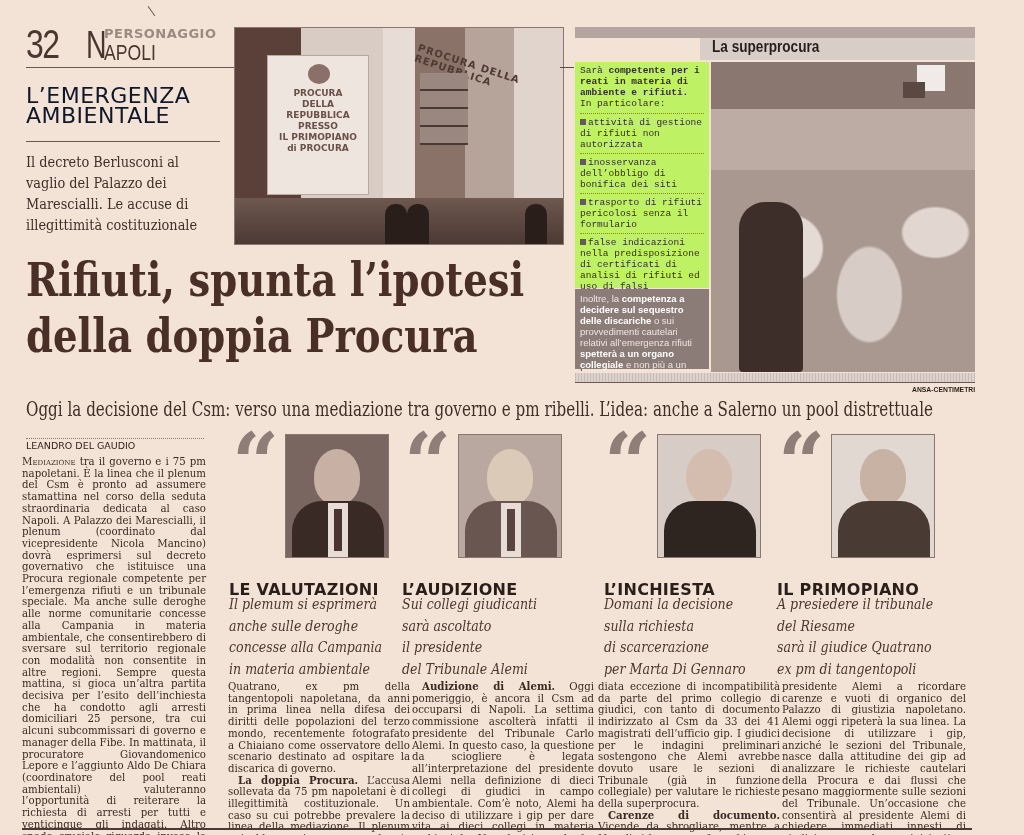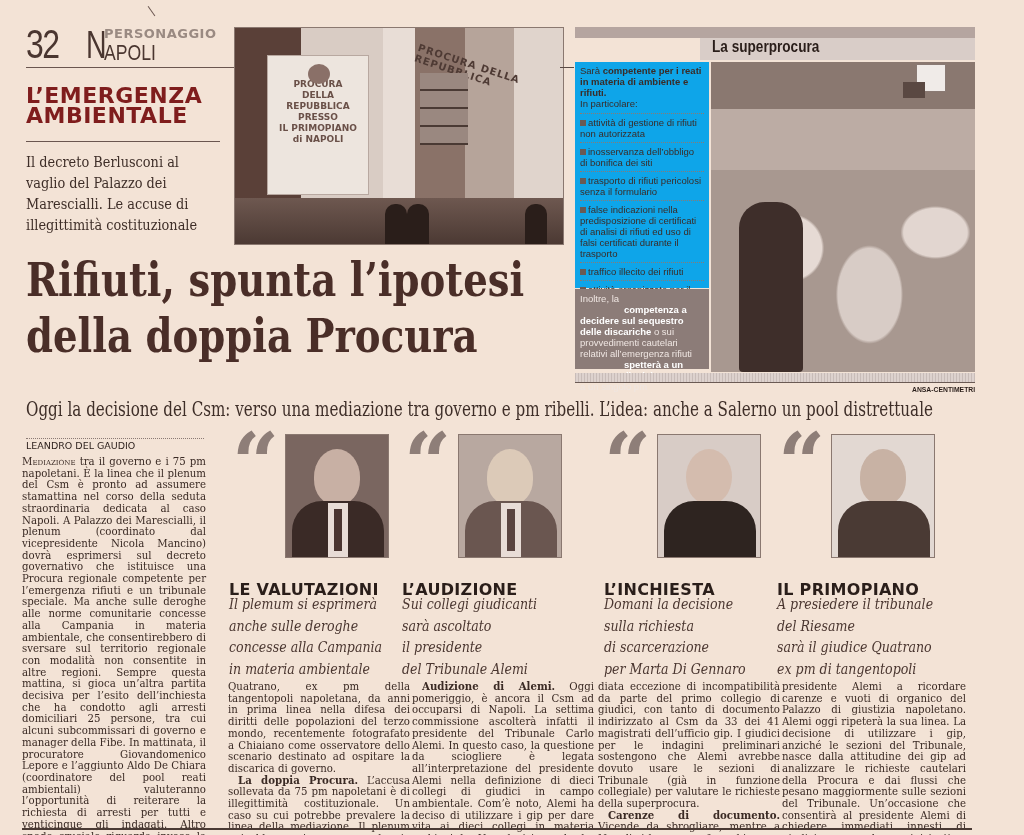--- a/index.html
+++ b/index.html
@@ -12,50 +12,50 @@
   }
   .abs { position: absolute; }
 
   
   .page-num { left: 26px; top: 22px; font-family: "Liberation Sans", sans-serif; font-size: 40px; color: #4a3630; letter-spacing: -2px; transform: scaleX(0.8); transform-origin: left top; }
   .section-big-n { left: 86px; top: 24px; font-family: "Liberation Sans", sans-serif; font-size: 38px; color: #4a3630; transform: scaleX(0.75); transform-origin: left top; }
   .section-kicker { left: 104px; top: 26px; font-family: "DejaVu Sans", sans-serif; font-weight: bold; font-size: 13px; color: #9a8a82; letter-spacing: 0.5px; }
   .section-name { left: 104px; top: 40px; font-family: "Liberation Sans", sans-serif; font-size: 22px; color: #4a3630; transform: scaleX(0.8); transform-origin: left top; }
   .header-rule { left: 26px; top: 67px; width: 208px; height: 1px; background: #6a5650; }
 
-  .emergency { left: 26px; top: 86px; font-family: "DejaVu Sans", sans-serif; font-weight: bold; font-size: 22px; line-height: 20px; color: #7f1d1d; letter-spacing: 0.5px; }
+  .emergency { left: 26px; top: 86px; font-family: "DejaVu Sans", sans-serif; font-weight: normal; font-size: 22px; line-height: 20px; color: #0f172a; letter-spacing: 0.5px; }
   .emergency-rule { left: 26px; top: 141px; width: 194px; height: 1px; background: #6a5650; }
   .deck { left: 26px; top: 152px; width: 200px; font-family: "DejaVu Serif", serif; font-size: 15px; line-height: 21px; color: #3e2e28; transform: scaleX(0.86); transform-origin: left top; }
 
   
   .photo-building { left: 234px; top: 27px; width: 330px; height: 218px; background:
       linear-gradient(90deg, #5a4038 0 20%, #d9ccc4 20% 45%, #e8ddd6 45% 55%, #8a7268 55% 70%, #b6a49a 70% 85%, #e0d4cc 85%);
     border: 1px solid #8a7870; overflow: hidden; }
-  .photo-building .sign { position: absolute; left: 32px; top: 27px; width: 102px; height: 140px; background: #ede5de; border: 1px solid #b8a8a0; text-align: center; font-family: "DejaVu Sans", sans-serif; font-weight: bold; font-size: 9px; line-height: 11px; color: #6a5048; padding-top: 23px; }
+  .photo-building .sign { position: absolute; left: 32px; top: 27px; width: 102px; height: 140px; background: #ede5de; border: 1px solid #b8a8a0; text-align: center; font-family: "DejaVu Sans", sans-serif; font-weight: bold; font-size: 9px; line-height: 11px; color: #6a5048; padding-top: 32px; }
   .photo-building .sign .emblem { position: absolute; left: 40px; top: 8px; width: 22px; height: 20px; border-radius: 50%; background: #8a7068; }
   .photo-building .facade-text { position: absolute; left: 185px; top: 14px; font-family: "DejaVu Sans", sans-serif; font-weight: bold; font-size: 10px; color: #4e3a34; transform: rotate(18deg); transform-origin: left top; letter-spacing: 1px; }
   .photo-building .window { position: absolute; left: 185px; top: 45px; width: 48px; height: 72px; background: repeating-linear-gradient(0deg, #4a3a34 0 2px, #9a8880 2px 18px); }
   .photo-building .ground { position: absolute; left: 0; top: 170px; width: 100%; height: 48px; background: linear-gradient(180deg, #6e5850, #4a3832); }
   .photo-building .guard { position: absolute; bottom: 0; width: 22px; height: 40px; background: #2a1e1a; border-radius: 10px 10px 0 0; }
 
   
   .headline { left: 26px; top: 252px; width: 540px; font-family: "DejaVu Serif", serif; font-weight: bold; font-size: 46px; line-height: 56px; color: #4a2e28; transform: scaleX(0.84); transform-origin: left top; white-space: nowrap; }
 
   
   .info-topbar { left: 575px; top: 27px; width: 400px; height: 11px; background: #b5a5a0; }
   .info-title-bar { left: 700px; top: 38px; width: 275px; height: 22px; background: #d9cdc8; }
   .info-title { left: 712px; top: 38px; font-family: "Liberation Sans", sans-serif; font-weight: bold; font-size: 16px; color: #2a1e1a; transform: scaleX(0.85); transform-origin: left top; }
   .info-leader { left: 560px; top: 67px; width: 14px; height: 1px; background: #5a4a44; }
-  .info-box { left: 575px; top: 62px; width: 134px; height: 226px; background: #0ea5e9; padding: 3px 5px; font-family: Liberation Sans, sans-serif; font-size: 9.5px; line-height: 11px; color: #3a2c28; }
+  .info-box { left: 575px; top: 62px; width: 134px; height: 226px; background: #bef264; padding: 3px 5px; font-family: Liberation Mono, monospace; font-size: 9.5px; line-height: 11px; color: #3a2c28; }
   .info-box .intro { margin-bottom: 4px; }
   .info-box .intro b { font-weight: bold; }
   .info-box .item { padding: 3px 0 3px; border-top: 1px dotted #8a7a74; }
   .info-box .item .sq { display: inline-block; width: 6px; height: 6px; background: #6a5a54; margin-right: 2px; vertical-align: middle; }
   .info-dark { left: 575px; top: 289px; width: 134px; height: 80px; background: #8c7c78; padding: 4px 5px; font-family: "Liberation Sans", sans-serif; font-size: 9.5px; line-height: 11px; color: #efe6e2; }
-  .info-dark b { font-weight: bold; color: #fff; margin-left: 44px; }
+  .info-dark b { font-weight: bold; color: #fff; }
   .info-bottom { left: 575px; top: 373px; width: 400px; height: 10px; background: repeating-linear-gradient(90deg, #c8bcb8 0 1px, #ddd2ce 1px 3px); border-bottom: 1px solid #6a5a54; }
   .credit { left: 912px; top: 385px; font-family: "Liberation Sans", sans-serif; font-weight: bold; font-size: 8px; color: #2a1e1a; transform: scaleX(0.85); transform-origin: left top; }
 
   
   .photo-trash { left: 711px; top: 62px; width: 264px; height: 310px; overflow: hidden;
     background:
       radial-gradient(ellipse at 30% 60%, #e6dad4 0 12%, transparent 13%),
       radial-gradient(ellipse at 60% 75%, #d8ccc6 0 14%, transparent 15%),
       radial-gradient(ellipse at 85% 55%, #e2d6d0 0 10%, transparent 11%),
       linear-gradient(180deg, #8a7870 0 15%, #bcaca4 15% 35%, #a89890 35% 100%); }
@@ -110,21 +110,21 @@
 <div class="abs deck">Il decreto Berlusconi al vaglio del Palazzo dei Marescialli. Le accuse di illegittimità costituzionale</div>
 
 <div class="abs photo-building">
   <div class="sign">
     <div class="emblem"></div>
     <div>PROCURA</div>
     <div>DELLA</div>
     <div>REPUBBLICA</div>
     <div>PRESSO</div>
     <div>IL PRIMOPIANO</div>
-    <div>di NAPOLI</div>
+    <div>di PROCURA</div>
   </div>
   <div class="facade-text">PROCURA DELLA REPUBBLICA</div>
   <div class="window"></div>
   <div class="ground"></div>
   <div class="guard" style="left:150px"></div>
   <div class="guard" style="left:172px"></div>
   <div class="guard" style="left:290px"></div>
 </div>
 
 <div class="abs headline">

